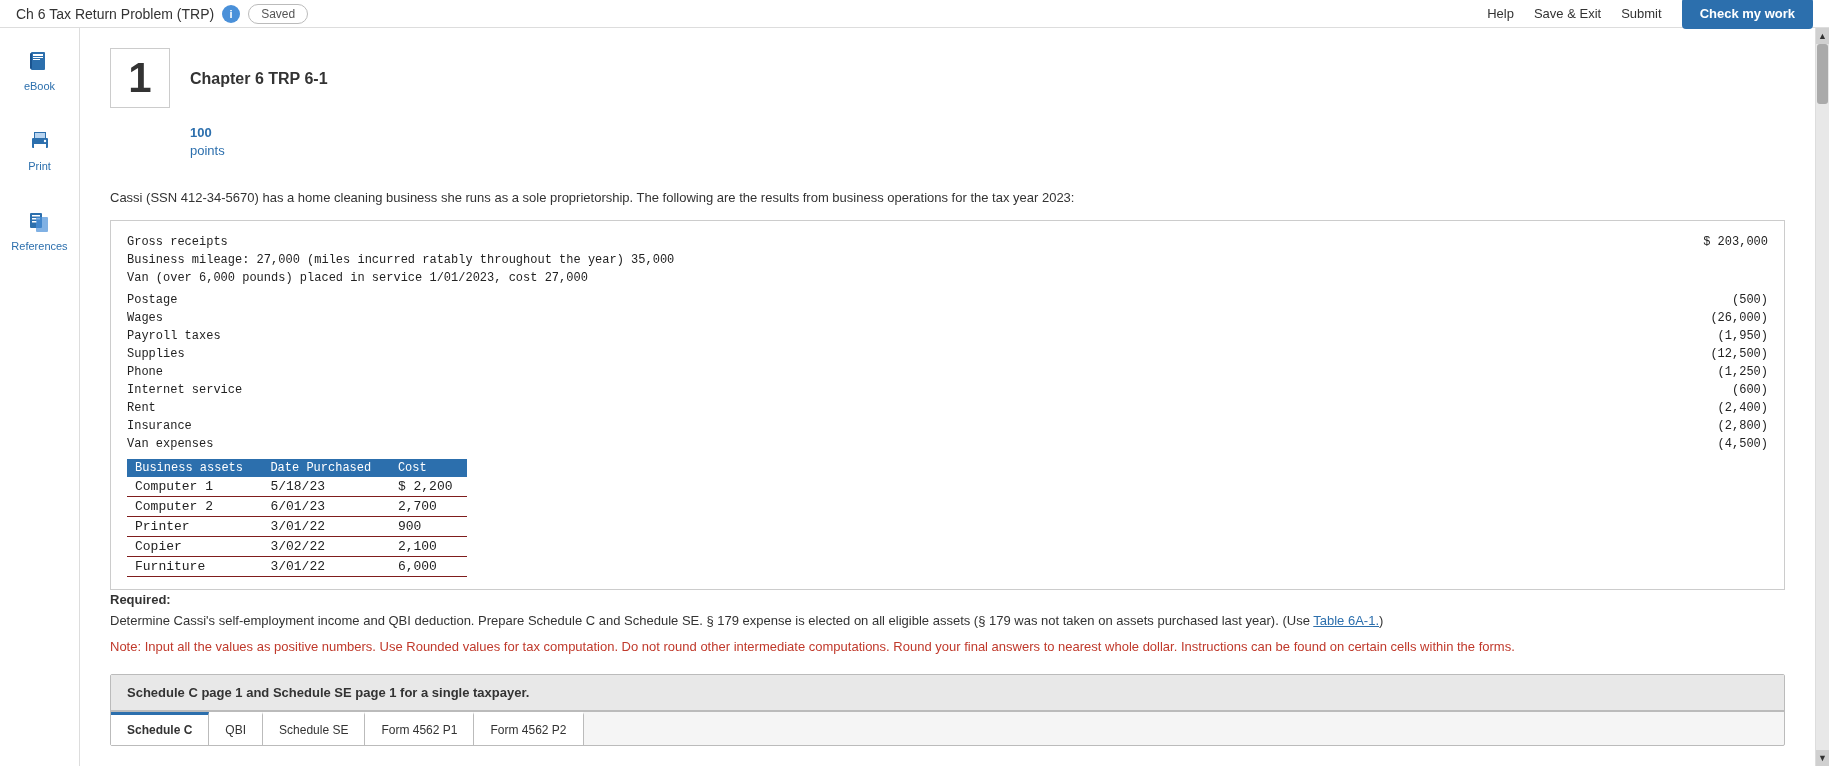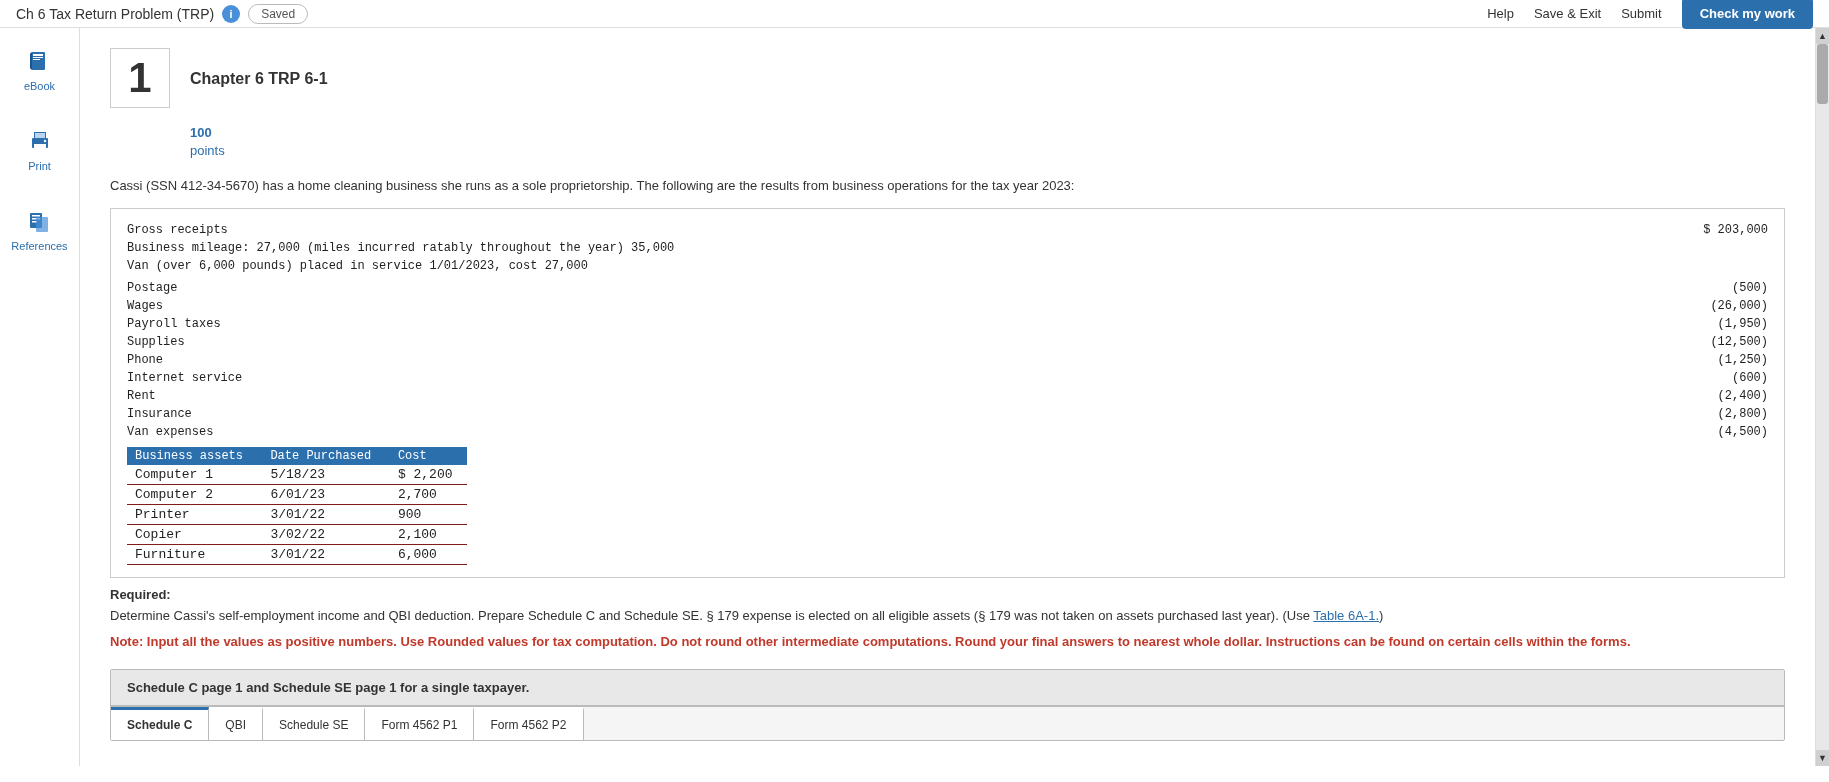--- a/index.html
+++ b/index.html
@@ -120,41 +120,41 @@
     }
     .question-title {
       font-size: 16px;
       font-weight: bold;
       margin-top: 8px;
     }
 
     
     .points-info {
       margin-left: 80px;
-      margin-bottom: 16px;
+      margin-bottom: 28px;
       font-size: 13px;
       color: #2c6fad;
       line-height: 1.4;
     }
     .points-info .pts-label { font-weight: bold; }
 
     
     .problem-text {
       margin-bottom: 12px;
       line-height: 1.5;
     }
 
     
     .data-block {
       background: #fff;
       border: 1px solid #ccc;
       padding: 12px 16px;
       font-family: 'Courier New', monospace;
       font-size: 12px;
-      margin-bottom: 7px;
+      margin-bottom: 0;
       color: #222;
     }
     .data-line {
       display: flex;
       justify-content: space-between;
       line-height: 1.5;
     }
     .data-line-text { flex: 1; }
     .data-line-val { min-width: 80px; text-align: right; }
 
@@ -178,21 +178,21 @@
     }
 
     
     .required-section {
       margin-bottom: 16px;
       line-height: 1.6;
     }
     .required-label { font-weight: bold; }
     .note-red {
       color: #c0392b;
-      font-weight: bold;
+      font-weight: normal;
     }
     .link-blue { color: #2c6fad; text-decoration: underline; cursor: pointer; text-align: right; }
 
     
     .schedule-container {
       border: 1px solid #bbb;
       border-radius: 2px;
       background: #f5f5f5;
     }
     .schedule-header {

